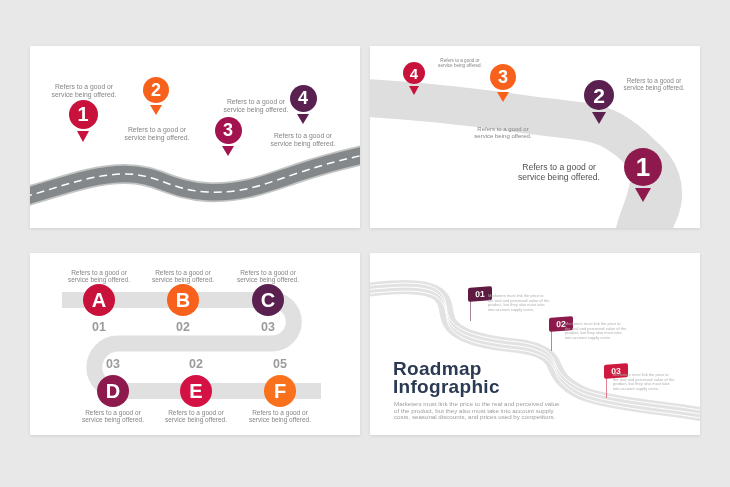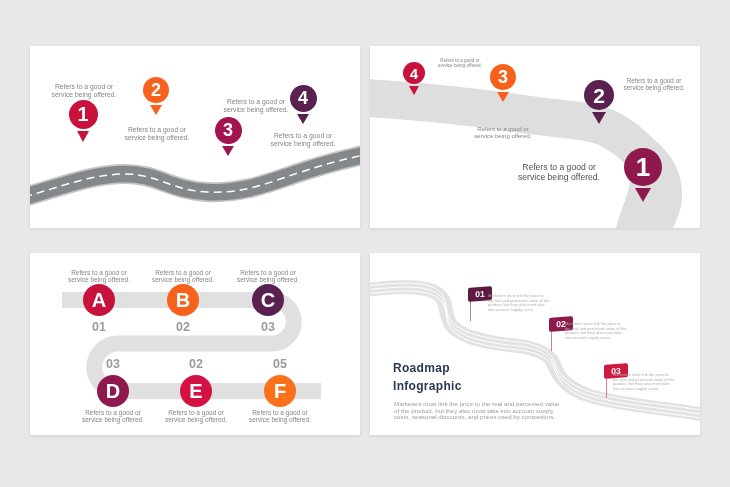--- a/index.html
+++ b/index.html
@@ -44,21 +44,21 @@
     color:#FFFFFF;font-weight:700;font-size:20px;line-height:1;
   }
   .stopnum{
     position:absolute;width:32px;text-align:center;
     font-weight:700;font-size:12.5px;color:#9B9B9B;line-height:1;
   }
 
   
   .rm-title{
     position:absolute;left:23px;top:107px;width:150px;
-    font-size:12px;line-height:17.5px;font-weight:700;letter-spacing:.3px;
+    font-size:19px;line-height:17.5px;font-weight:700;letter-spacing:.3px;
     color:#2B3A52;white-space:pre-line;
   }
   .rm-desc{
     position:absolute;left:24px;top:148px;width:170px;
     font-size:6.2px;line-height:6.6px;color:#9C9C9C;white-space:pre-line;
   }
   .flag{
     position:absolute;width:24px;height:14px;border-radius:2px;
     transform:skewY(-4deg);
     display:flex;align-items:center;justify-content:center;

